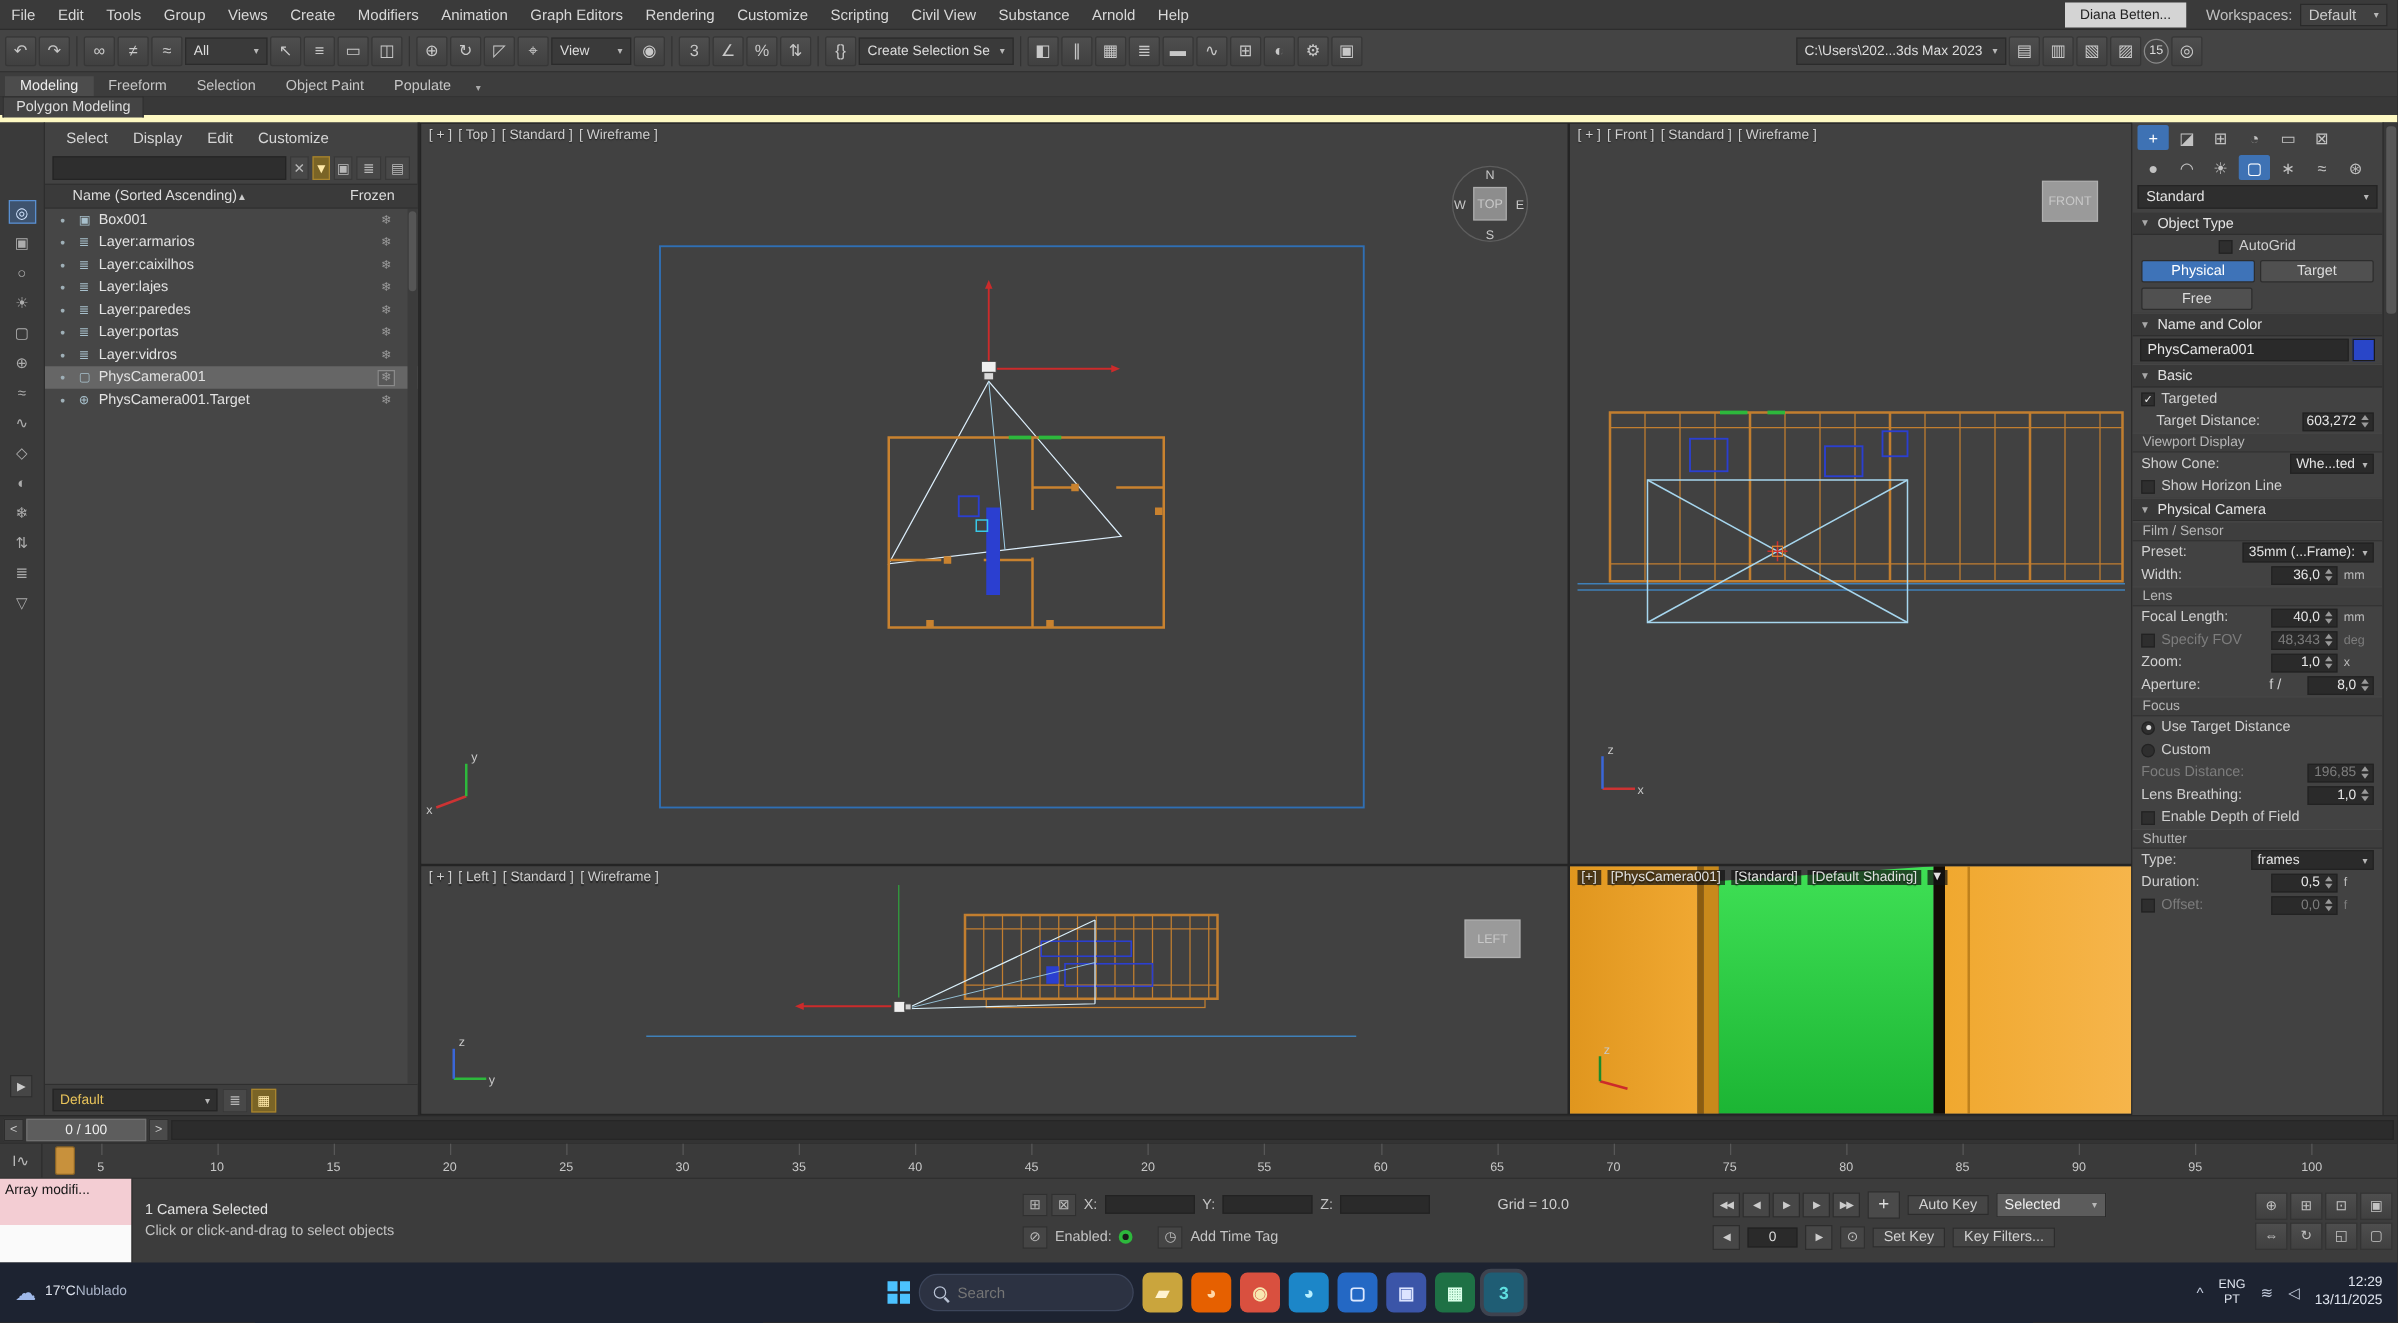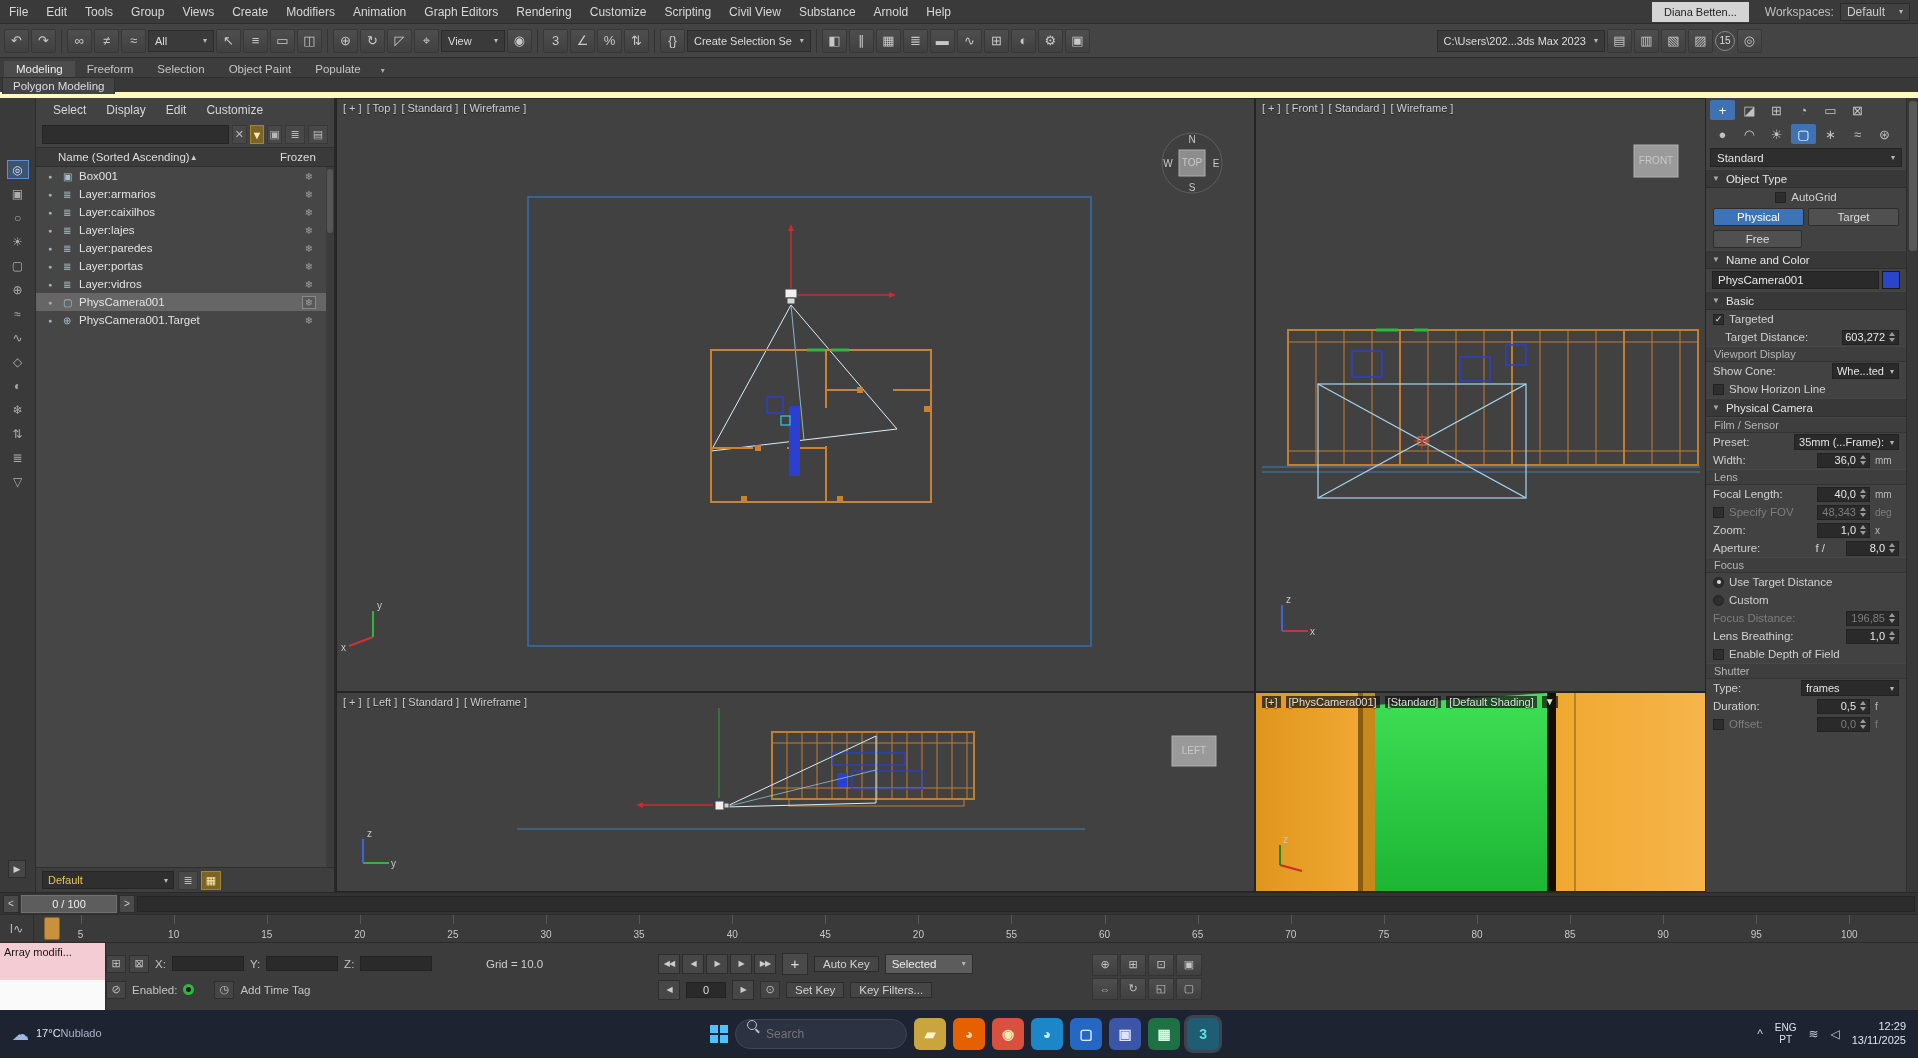--- a/index.html
+++ b/index.html
@@ -153,21 +153,21 @@
   .nico{display:flex;align-items:center;justify-content:center;background:linear-gradient(#4e4e4e,#404040);border:1px solid #343434;color:#c4c4c4;font-size:11px}
 
   
   .taskbar{height:48px;background:#1d2331;display:flex;align-items:center;color:#dfe4ee;font-size:11px;padding:0 12px;gap:10px}
   .weather{display:flex;align-items:center;gap:7px;width:160px}
   .wicon{font-size:17px;color:#9fb8e8}
   .wtxt{display:flex;line-height:1.25}
   .tb-center{flex:1;display:flex;align-items:center;justify-content:center;gap:7px}
   .startlogo{width:18px;height:18px;display:grid;grid-template-columns:8px 8px;grid-template-rows:8px 8px;gap:2px}
   .startlogo i{background:#4cc2ff}
-  .search-pill{width:172px;height:30px;background:#2c3242;border:1px solid #3c455a;border-radius:15px;display:flex;gap:9px;padding:0 11px}
+  .search-pill{width:172px;height:30px;background:#2c3242;border:1px solid #3c455a;border-radius:15px;display:flex;align-items:center;gap:9px;padding:0 11px}
   .search-pill input{background:transparent;border:none;outline:none;color:#cfd6e4;width:110px;font-family:inherit;font-size:12px}
   .mag{width:10px;height:10px;border:1.5px solid #b8c2d4;border-radius:50%;position:relative;flex:none}
   .mag::after{content:"";position:absolute;width:5px;height:1.5px;background:#b8c2d4;transform:rotate(45deg);right:-4px;bottom:-2px}
   .app-ico{width:32px;height:32px;border-radius:6px;display:flex;align-items:center;justify-content:center;font-size:14px;font-weight:bold}
   .tb-right{display:flex;align-items:center;gap:12px;margin-left:auto}
   .trayglyph{color:#c4cdde;font-size:12px}
   .lang{display:flex;flex-direction:column;align-items:center;font-size:10px;line-height:1.2}
   .clockblk{display:flex;flex-direction:column;align-items:flex-end;font-size:11px;line-height:1.25}
 </style>
 </head>
@@ -874,20 +874,24 @@
         <span class="tick">95</span>
         <span class="tick">100</span>
       </div>
   </div>
 
   <div class="statusbar">
     <div class="listener">
       <div class="pink">Array modifi...</div>
       <div class="white"></div>
     </div>
+    <div class="prompts">
+      <div class="status-line">1 Camera Selected</div>
+      <div class="prompt-line">Click or click-and-drag to select objects</div>
+    </div>
     <div class="sb-col" style="width:372px">
       <div class="sb-row">
         <span style="display:flex;gap:3px">
 
         <span class="mico">⊞</span>
             <span class="mico">⊠</span>
           </span>
         <span class="sflbl">X:</span>
           <span class="sfield"></span>
         <span class="sflbl">Y:</span>

